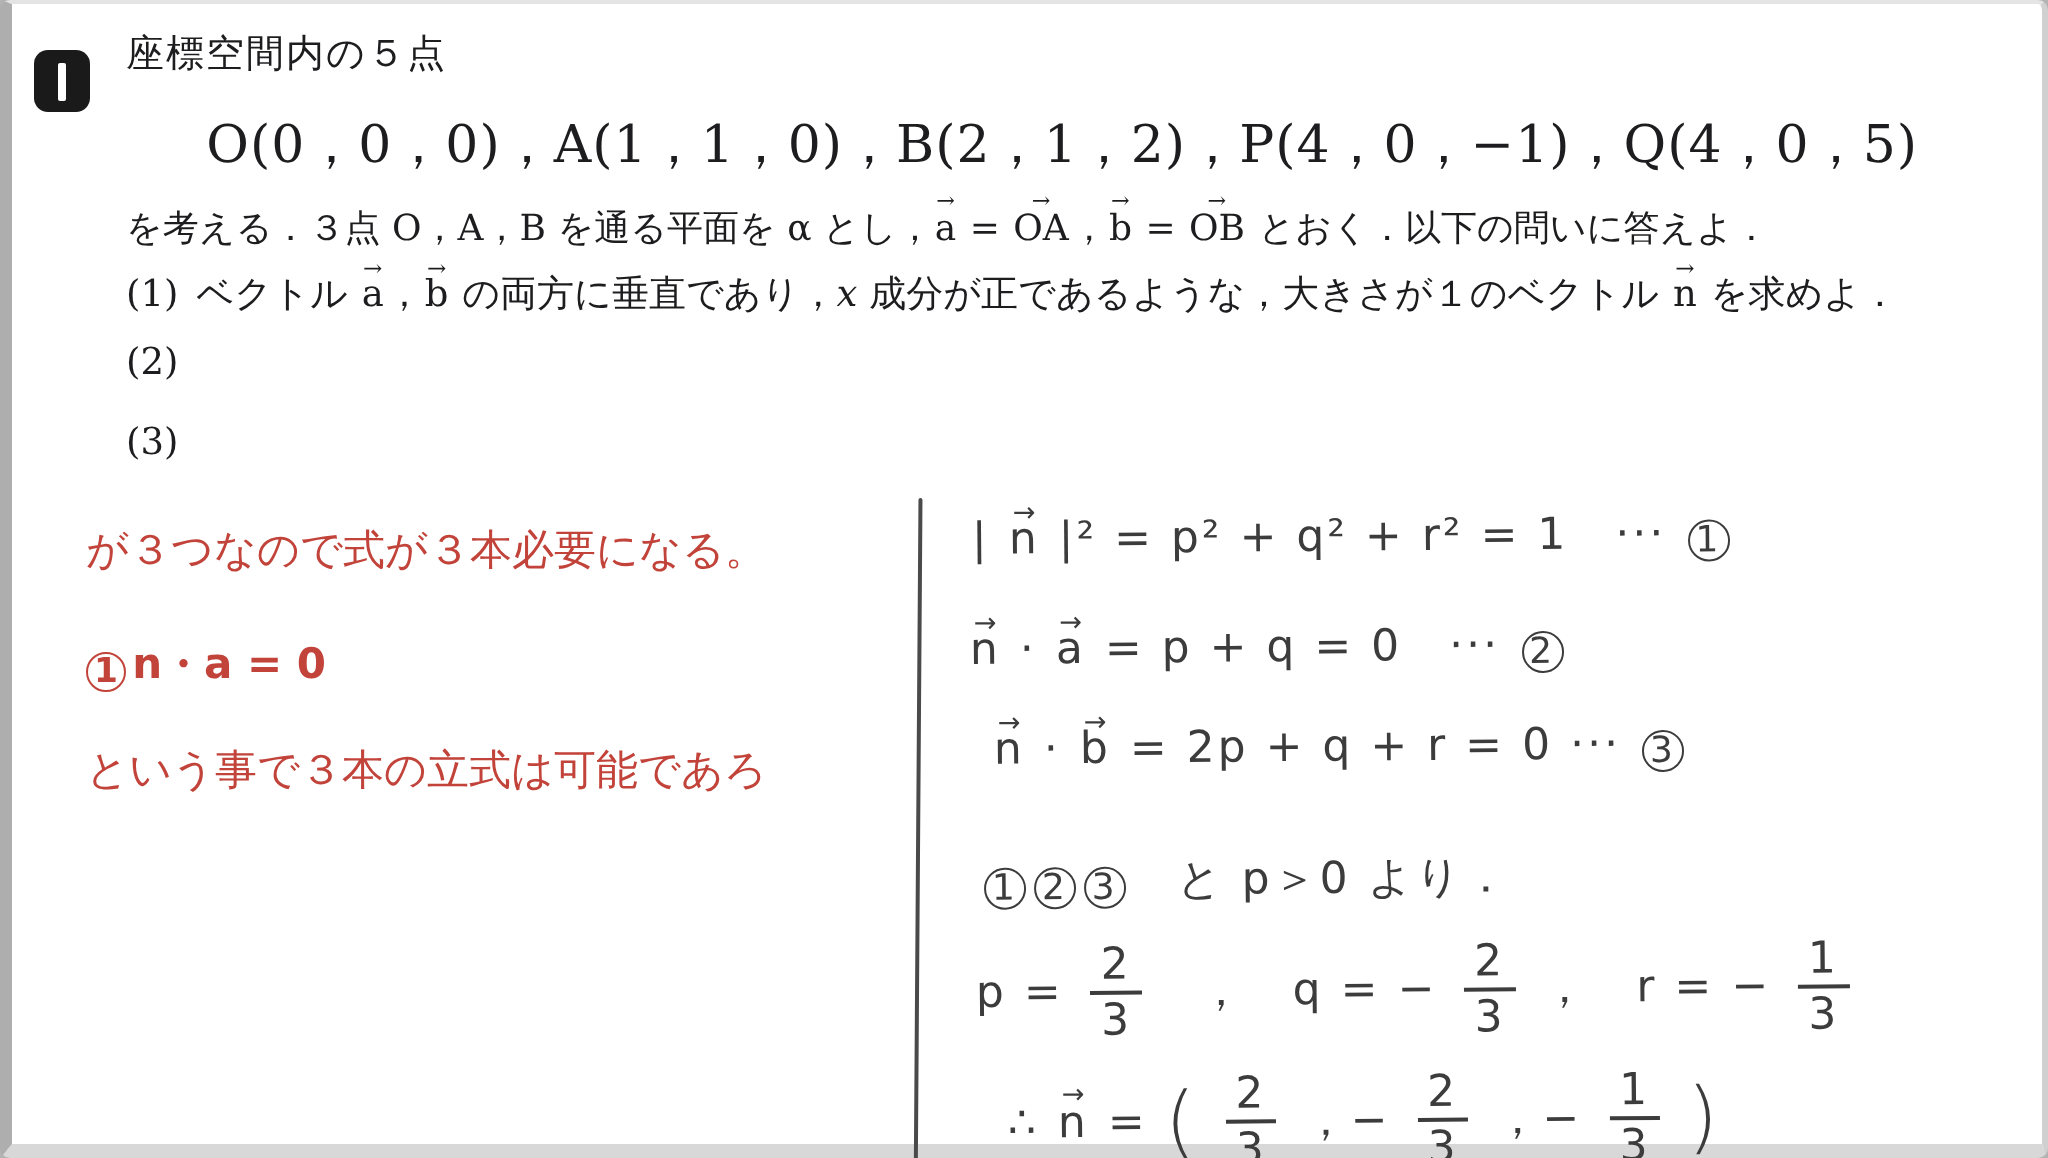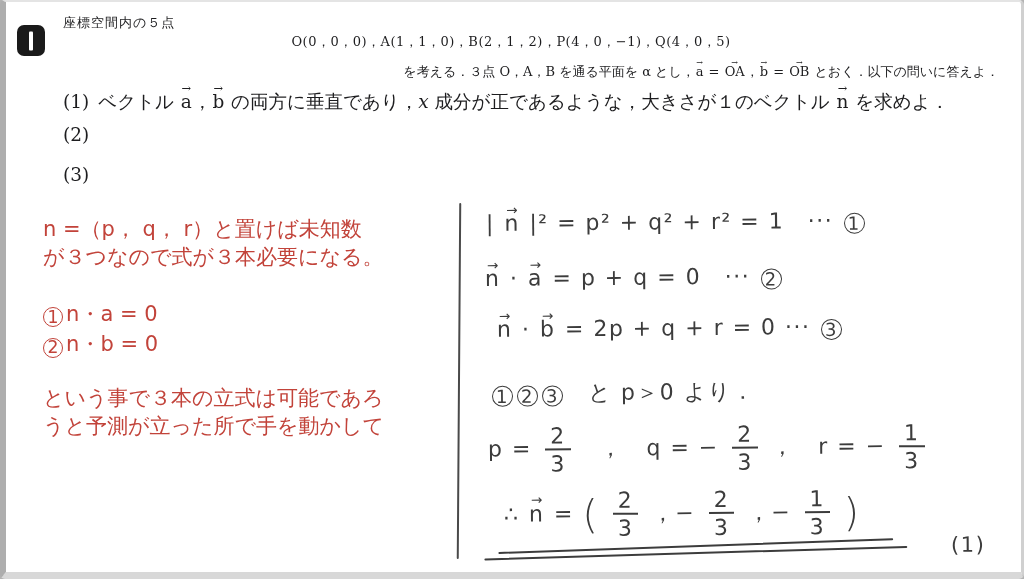--- a/index.html
+++ b/index.html
@@ -13,41 +13,41 @@
     border-left:6px solid #aeaeae;border-bottom:7px solid #d8d8d8;
     border-top:2px solid #e4e4e4;border-right:3px solid #d0d0d0;
     border-radius:5px;position:relative;color:#1d1d1f;
   }
   
   .problem{position:relative;padding:12px 22px 0 57px;}
   .badge{position:absolute;left:11px;top:23px;width:28px;height:31px;
     background:#1a1a1a;border-radius:7px;}
   .badge-bar{position:absolute;left:50%;top:50%;transform:translate(-50%,-50%);
     width:4px;height:19px;background:#ffffff;border-radius:1px;}
-  .prob-title{font-size:13px;letter-spacing:1px;}
-  .points-line{text-align:center;font-size:13px;margin-top:1px;letter-spacing:0.5px;padding-right:40px;}
-  .setup{font-size:13px;margin-top:11px;line-height:1.5;text-align:right;}
+  .prob-title{font-size:19px;letter-spacing:1px;}
+  .points-line{text-align:right;font-size:26px;margin-top:15px;letter-spacing:0.5px;padding-right:40px;}
+  .setup{font-size:18px;margin-top:11px;line-height:1.5;}
   .q{display:flex;gap:9px;font-size:18.5px;margin-top:6px;line-height:1.5;}
   .q .qlabel{flex:0 0 auto;}
   .q3{margin-top:12px;}
   
   .vec{position:relative;display:inline-block;padding:0 1px;}
   .vec::after{content:"→";position:absolute;left:50%;top:-0.68em;
     transform:translateX(-50%);font-size:0.62em;letter-spacing:0;}
   .ital{font-style:italic;}
   
   .workspace{display:flex;height:356px;margin-top:14px;}
   .notes{
     box-sizing:border-box;width:452px;padding:12px 0 0 37px;
     font-family:"DejaVu Sans","Liberation Sans",sans-serif;
     font-size:21px;line-height:1.36;color:#c2433a;
   }
   .notes .gap1{height:27px;}
   .notes .gap2{height:24px;}
-  .notes .eq{line-height:1.45;}
+  .notes .eq{line-height:1.45;font-weight:bold;}
   .circ{display:inline-flex;align-items:center;justify-content:center;
     width:1.05em;height:1.05em;border:1.5px solid currentColor;border-radius:50%;
     font-size:0.82em;margin:0 3px 0 0;vertical-align:-0.1em;line-height:1;}
   .divider{width:2px;background:#4a4a4a;transform:rotate(0.4deg);border-radius:1px;}
   .hand{
     flex:1;padding:4px 10px 0 22px;color:#3c3c3c;
     font-family:"DejaVu Sans","Liberation Sans",sans-serif;
     font-size:22px;letter-spacing:1.5px;
   }
   .hl{transform:rotate(-0.5deg);transform-origin:left center;white-space:nowrap;}
@@ -90,28 +90,25 @@
       <span class="qlabel">(2)</span>
     </div>
     <div class="q q3">
       <span class="qlabel">(3)</span>
     </div>
   </div>
 
   <div class="workspace">
 
     <div class="notes">
-      <div>n =（p， q， r）と置けば未知数</div>
       <div>が３つなので式が３本必要になる。</div>
       <div class="gap1"></div>
       <div class="eq"><span class="circ">1</span><span>n・a = 0</span></div>
-      <div class="eq"><span class="circ">2</span><span>n・b = 0</span></div>
       <div class="gap2"></div>
       <div>という事で３本の立式は可能であろ</div>
-      <div>うと予測が立った所で手を動かして</div>
     </div>
 
     <div class="divider"></div>
 
     <div class="hand">
       <div class="hl hl1"><span>| </span><span class="vec">n</span><span> |² = p² + q² + r² = 1　··· </span><span class="circ">1</span></div>
       <div class="hl hl2"><span class="vec">n</span><span> · </span><span class="vec">a</span><span> = p + q = 0　··· </span><span class="circ">2</span></div>
       <div class="hl hl3"><span class="vec">n</span><span> · </span><span class="vec">b</span><span> = 2p + q + r = 0 ··· </span><span class="circ">3</span></div>
       <div class="hl hl4"><span class="circ">1</span><span class="circ">2</span><span class="circ">3</span><span>　と p＞0 より．</span></div>
       <div class="hl hl5"><span>p = </span><span class="frac">

